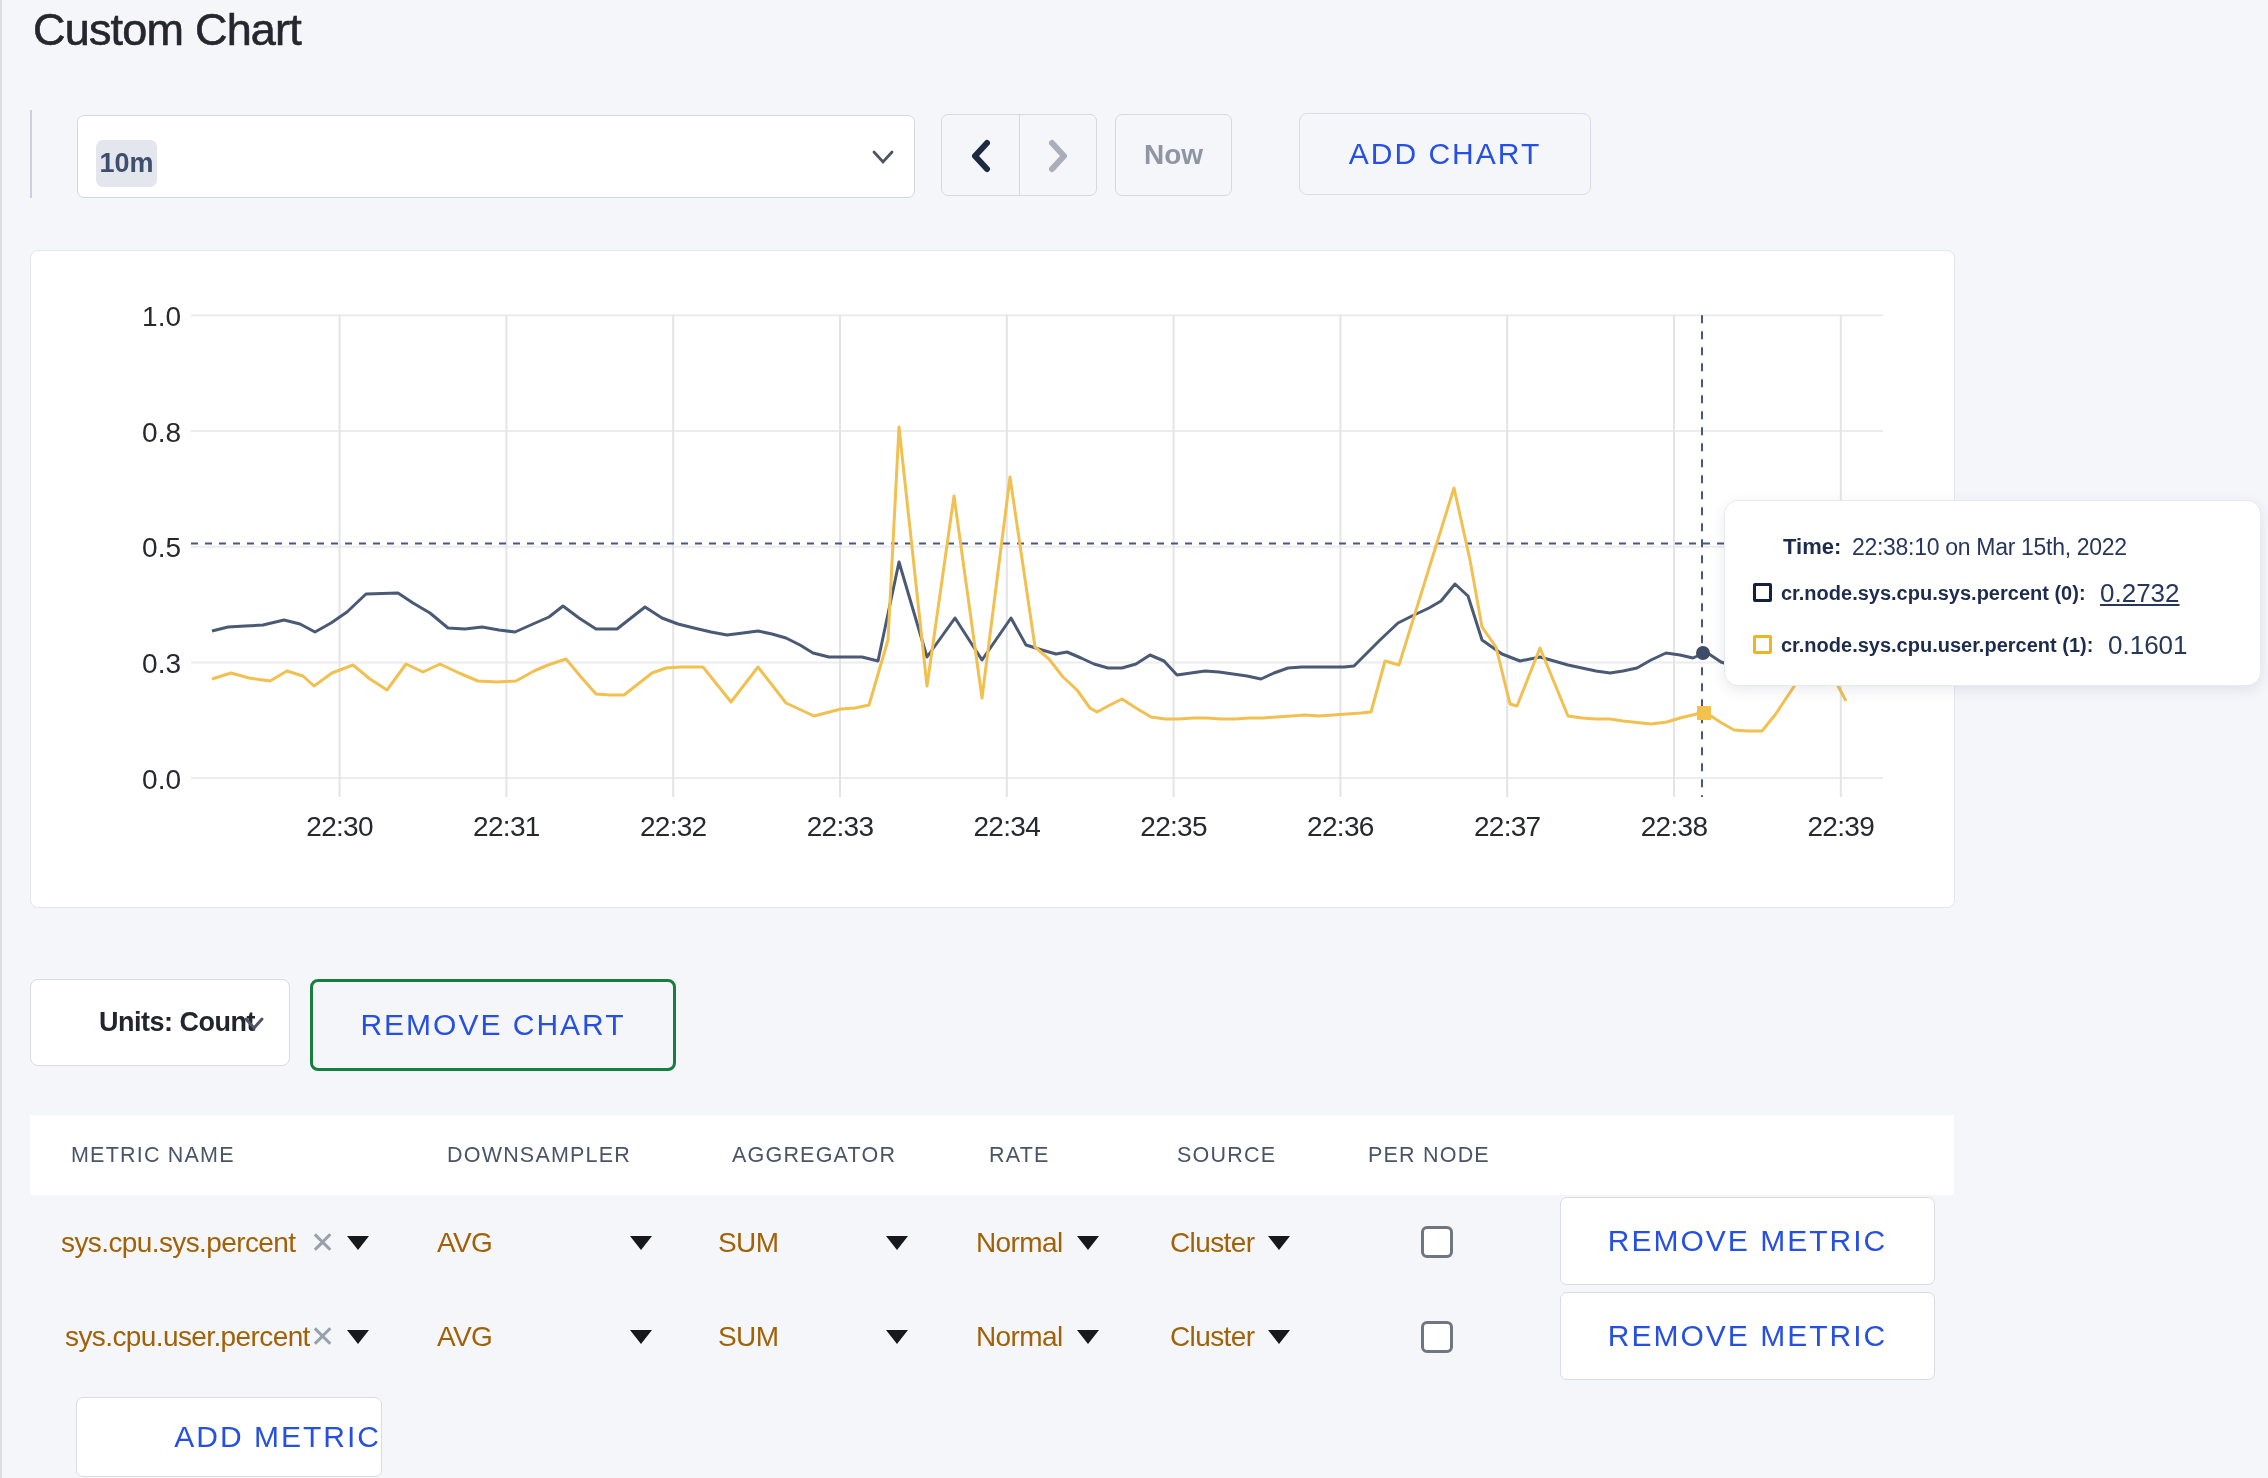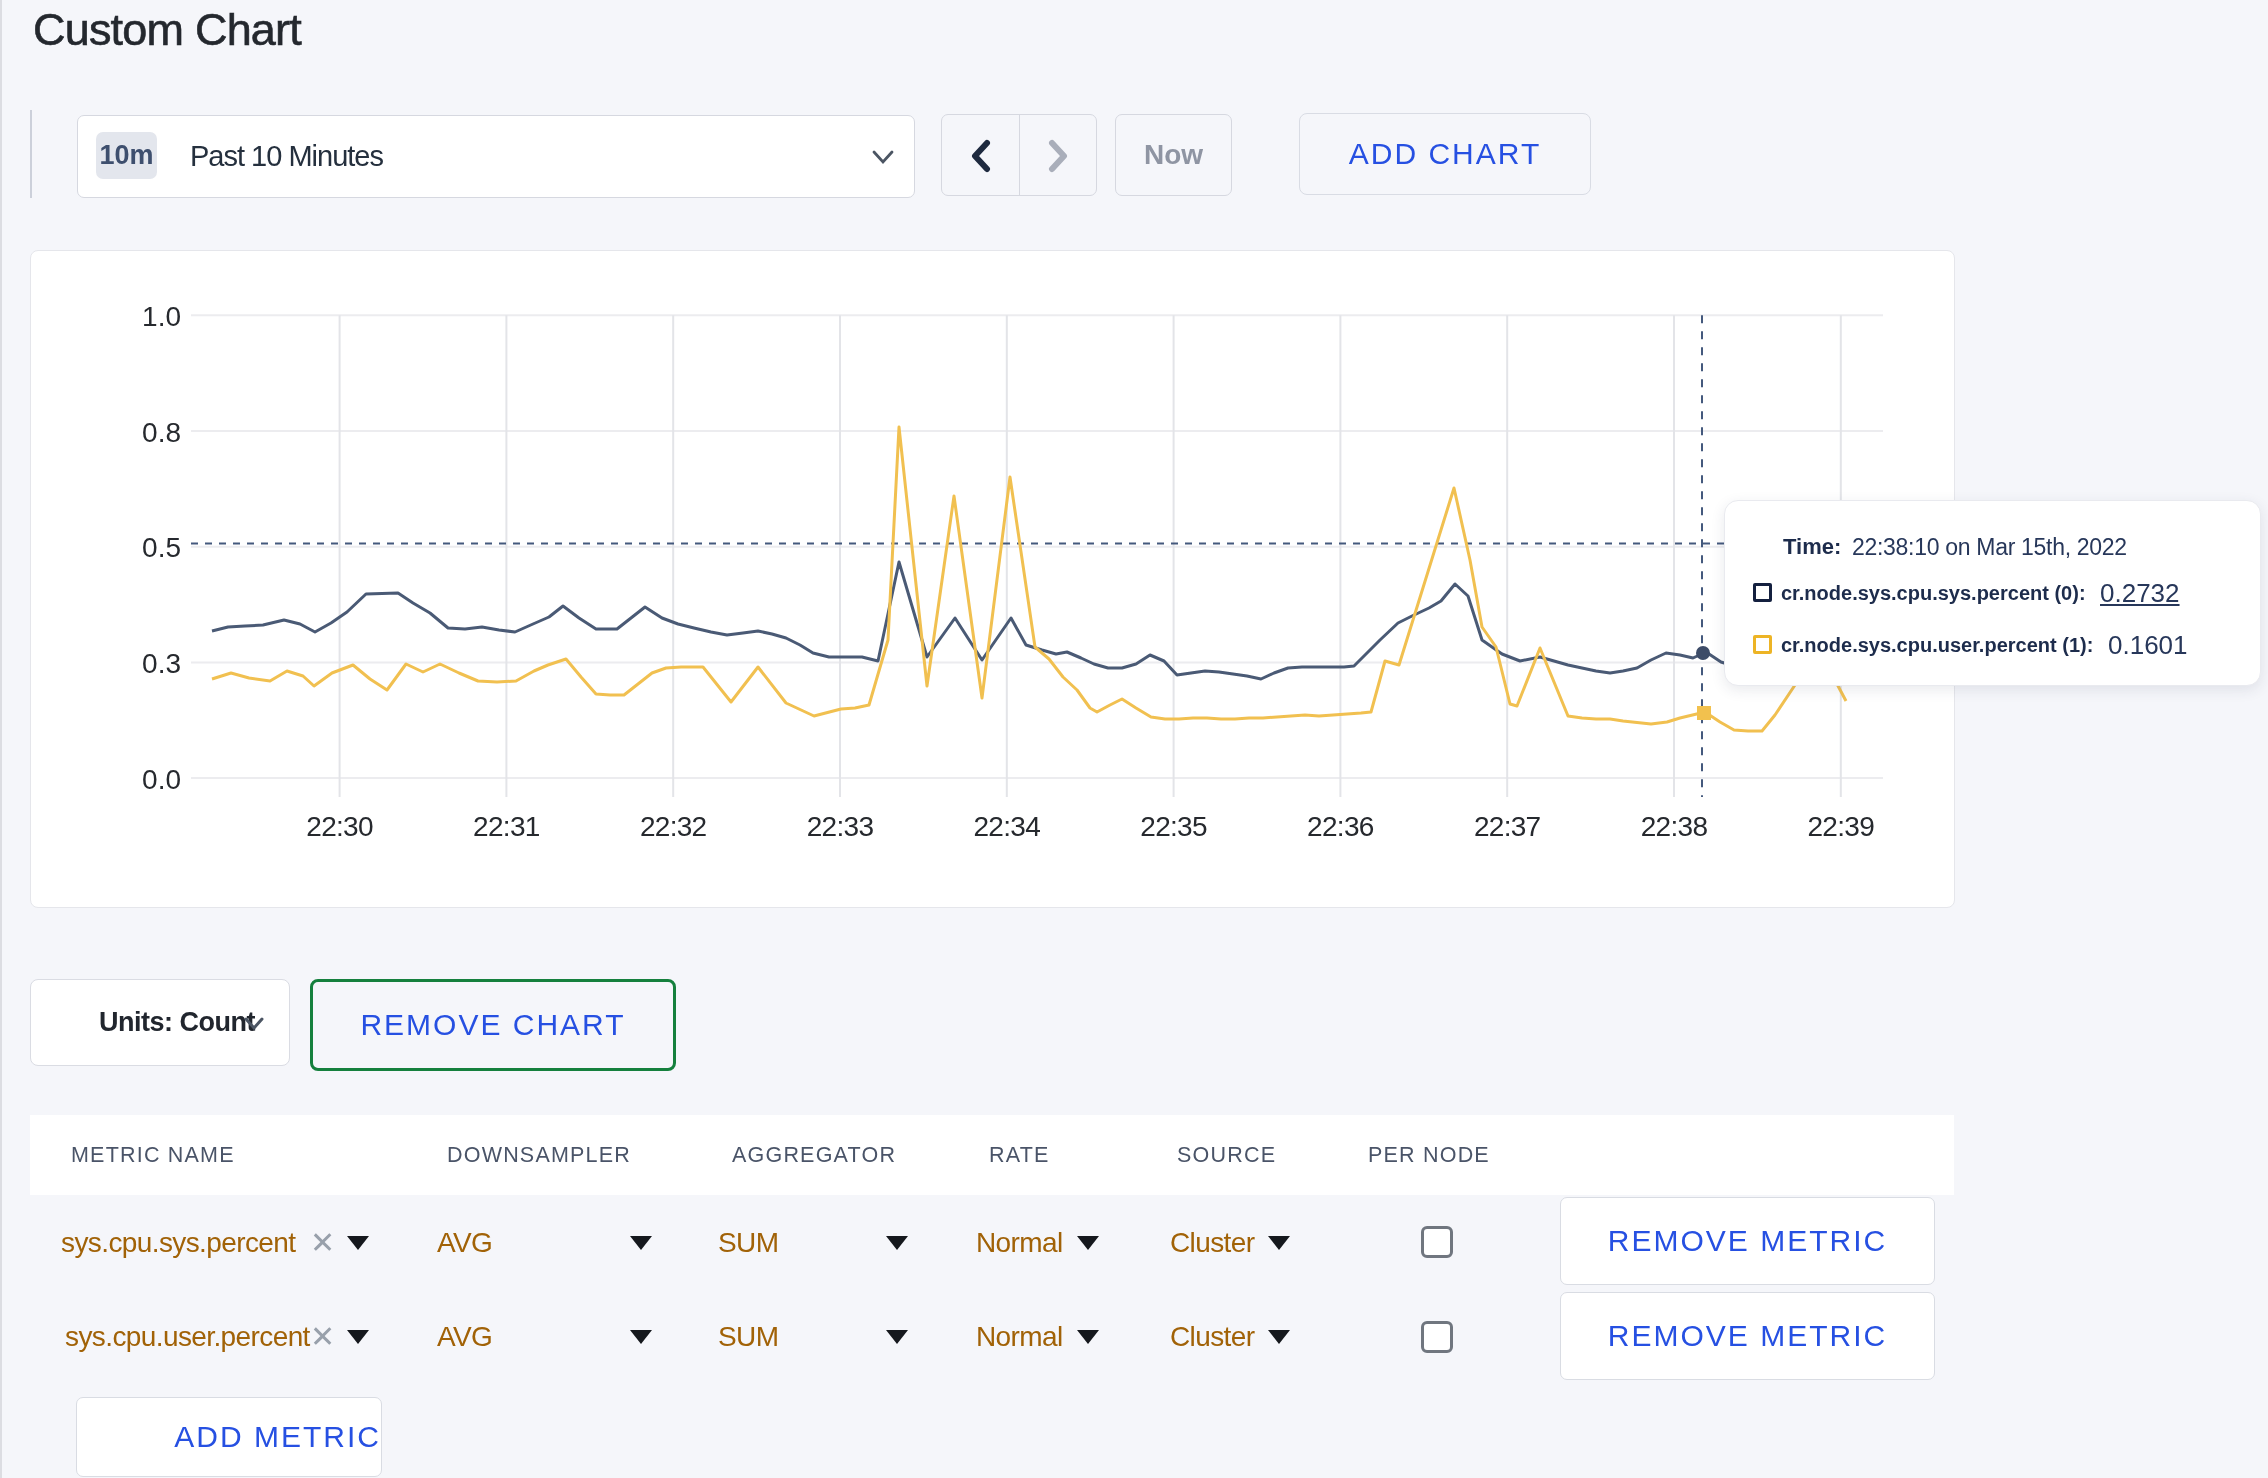--- a/index.html
+++ b/index.html
@@ -9,22 +9,21 @@
 </style>
 </head>
 <body>
   <div class="abs" style="left:0;top:0;width:2px;height:1478px;background:#dcdde2;"></div>
 
   <div class="abs" style="left:33px;top:4px;font-size:45px;font-weight:400;letter-spacing:-0.8px;color:#24282e;-webkit-text-stroke:0.6px #24282e;">Custom Chart</div>
 
   <div class="abs" style="left:30px;top:110px;width:2px;height:88px;background:#ccd0da;"></div>
 
   <div class="abs" style="left:77px;top:115px;width:836px;height:81px;background:#fff;border:1px solid #d6d8e0;border-radius:7px;">
-    <div class="abs" style="left:18px;top:16px;width:61px;height:47px;background:#e3e6ed;border-radius:7px;text-align:center;line-height:47px;font-size:27px;font-weight:700;color:#3e4f6e;">10m</div>
-    <div class="abs" style="left:112px;top:0;height:81px;line-height:81px;font-size:29px;letter-spacing:-1px;color:#25303e;">Past 10 Minutes</div>
+    <div class="abs" style="left:18px;top:24px;width:61px;height:47px;background:#e3e6ed;border-radius:7px;text-align:center;line-height:47px;font-size:27px;font-weight:700;color:#3e4f6e;">10m</div>
     <svg class="abs" style="left:793px;top:34px;" width="24" height="15" viewBox="0 0 24 15">
       <path d="M3 2 L12 12 L21 2" fill="none" stroke="#4b5563" stroke-width="2.8" stroke-linecap="round"></path>
     </svg>
   </div>
 
   <div class="abs" style="left:941px;top:114px;width:154px;height:80px;border:1px solid #d6d8e0;border-radius:7px;">
     <div class="abs" style="left:77px;top:0;width:1px;height:80px;background:#d6d8e0;"></div>
     <svg class="abs" style="left:26px;top:24px;" width="26" height="34" viewBox="0 0 26 34">
       <path d="M19 4 L7 17 L19 30" fill="none" stroke="#1e2a3f" stroke-width="6" stroke-linecap="round" stroke-linejoin="round"></path>
     </svg>

